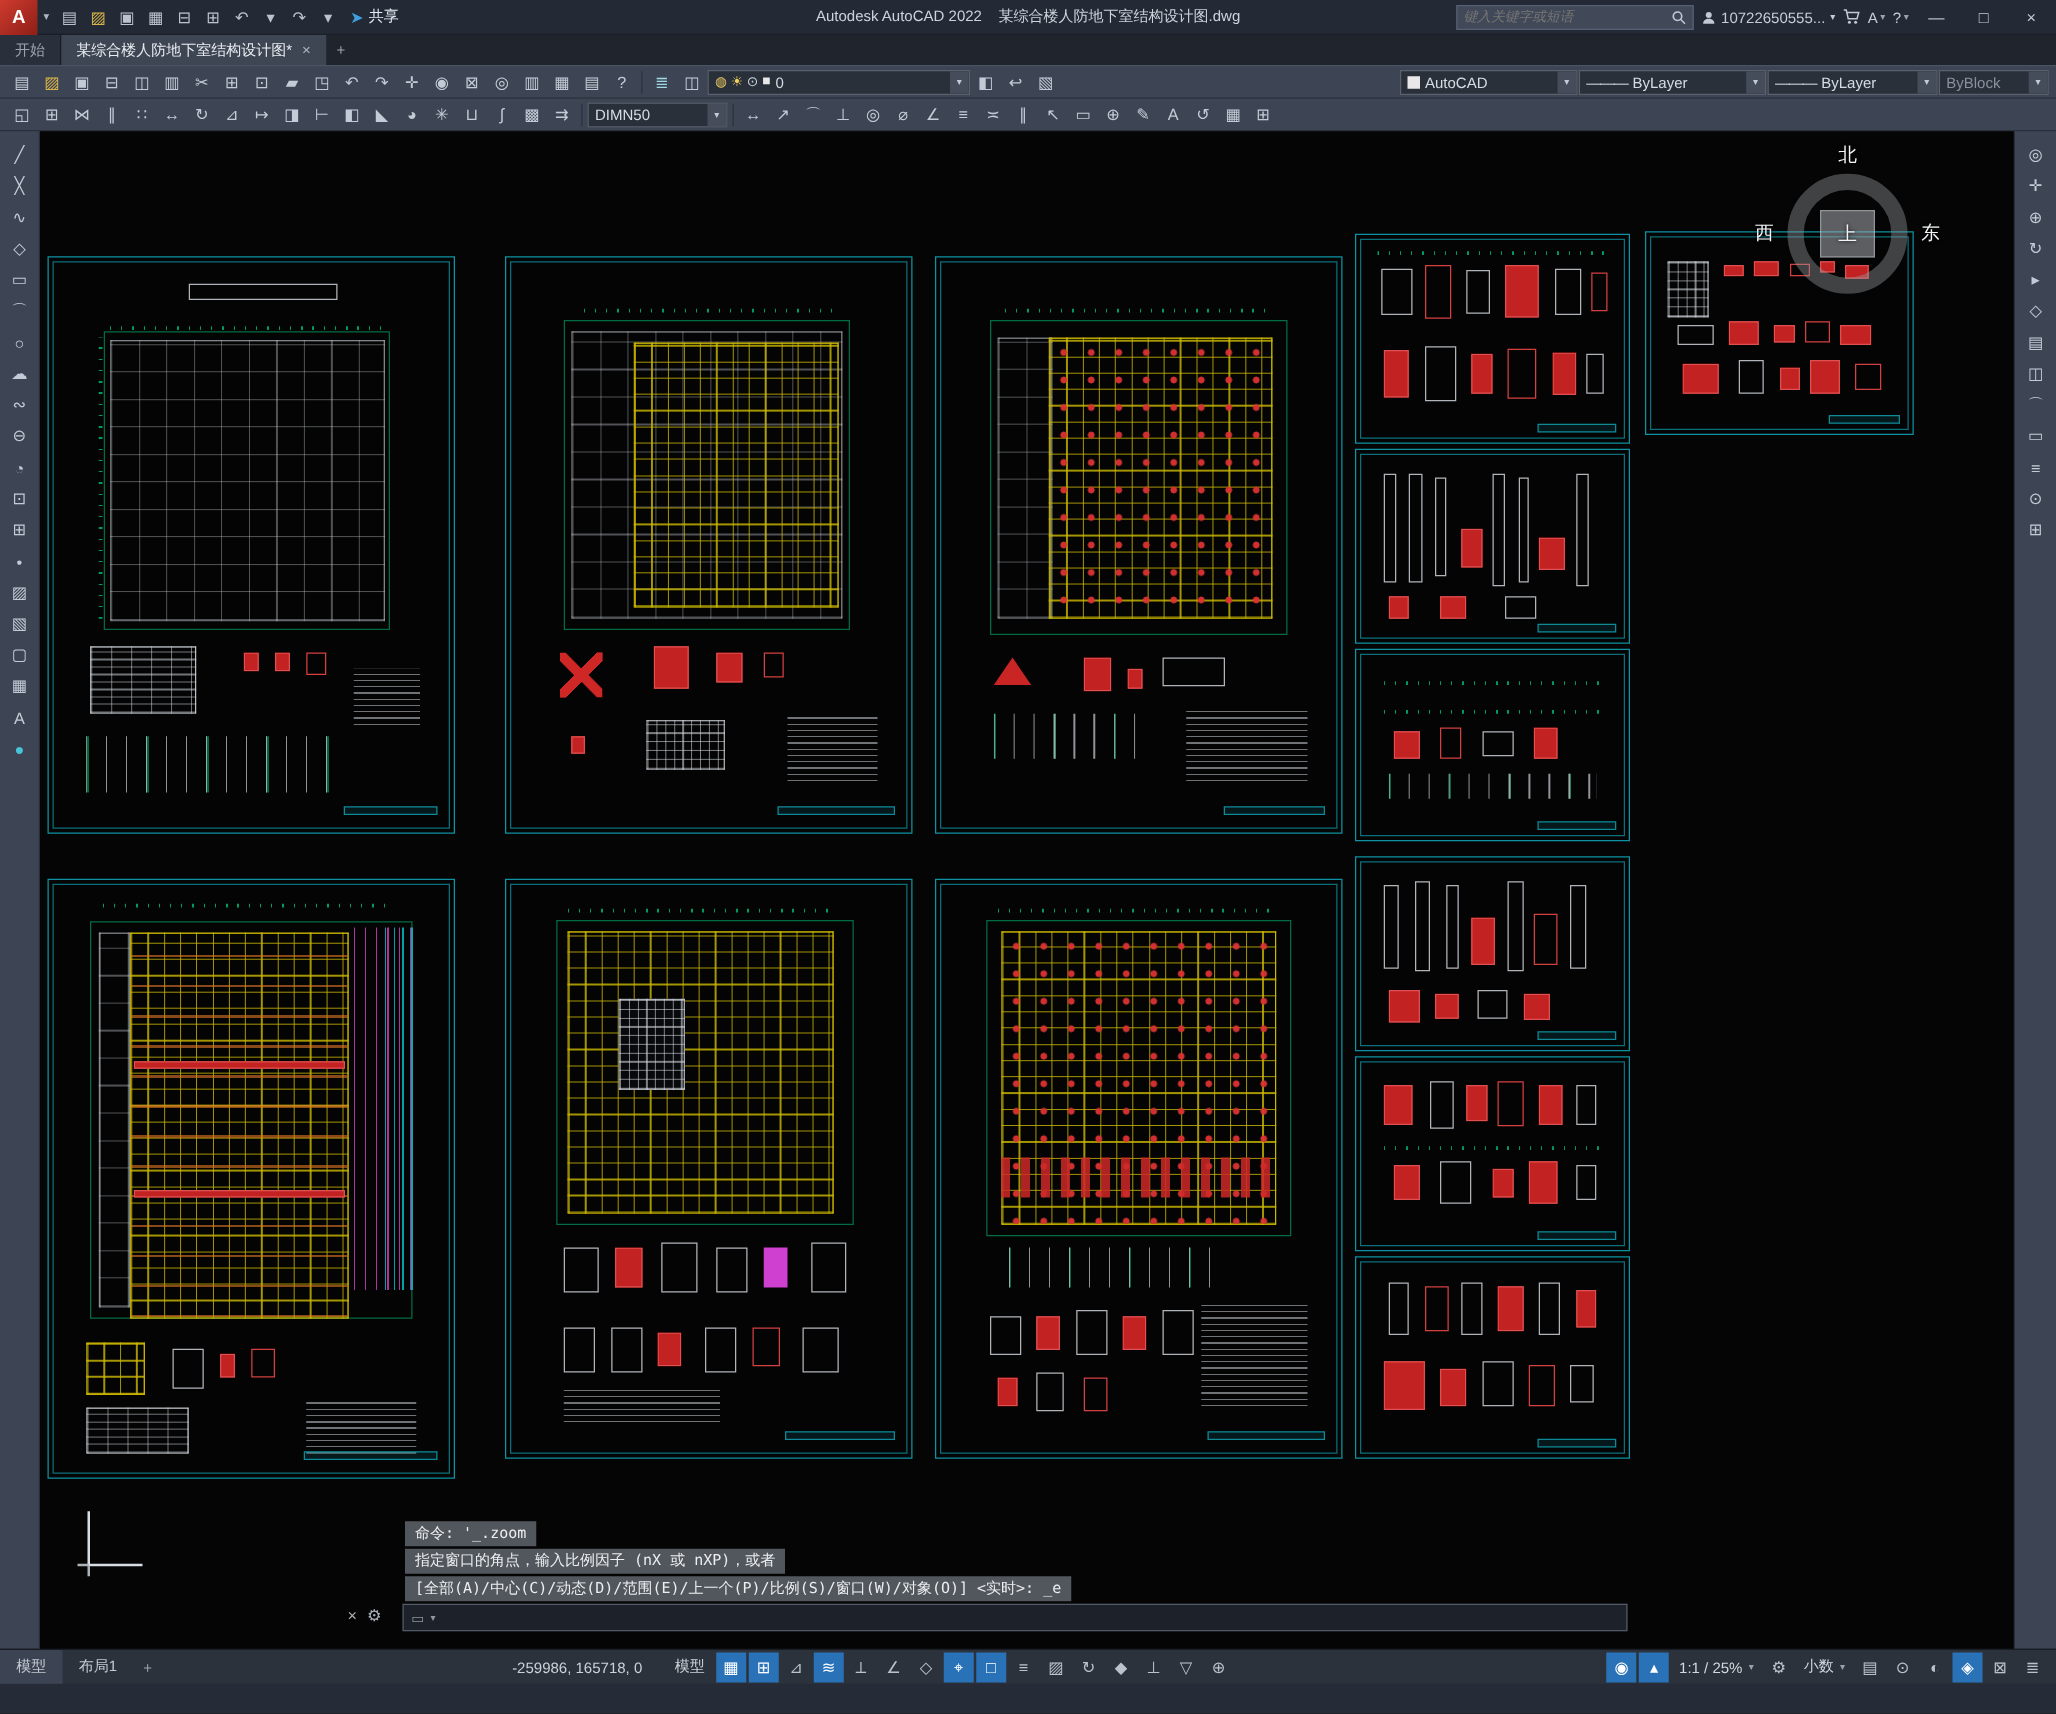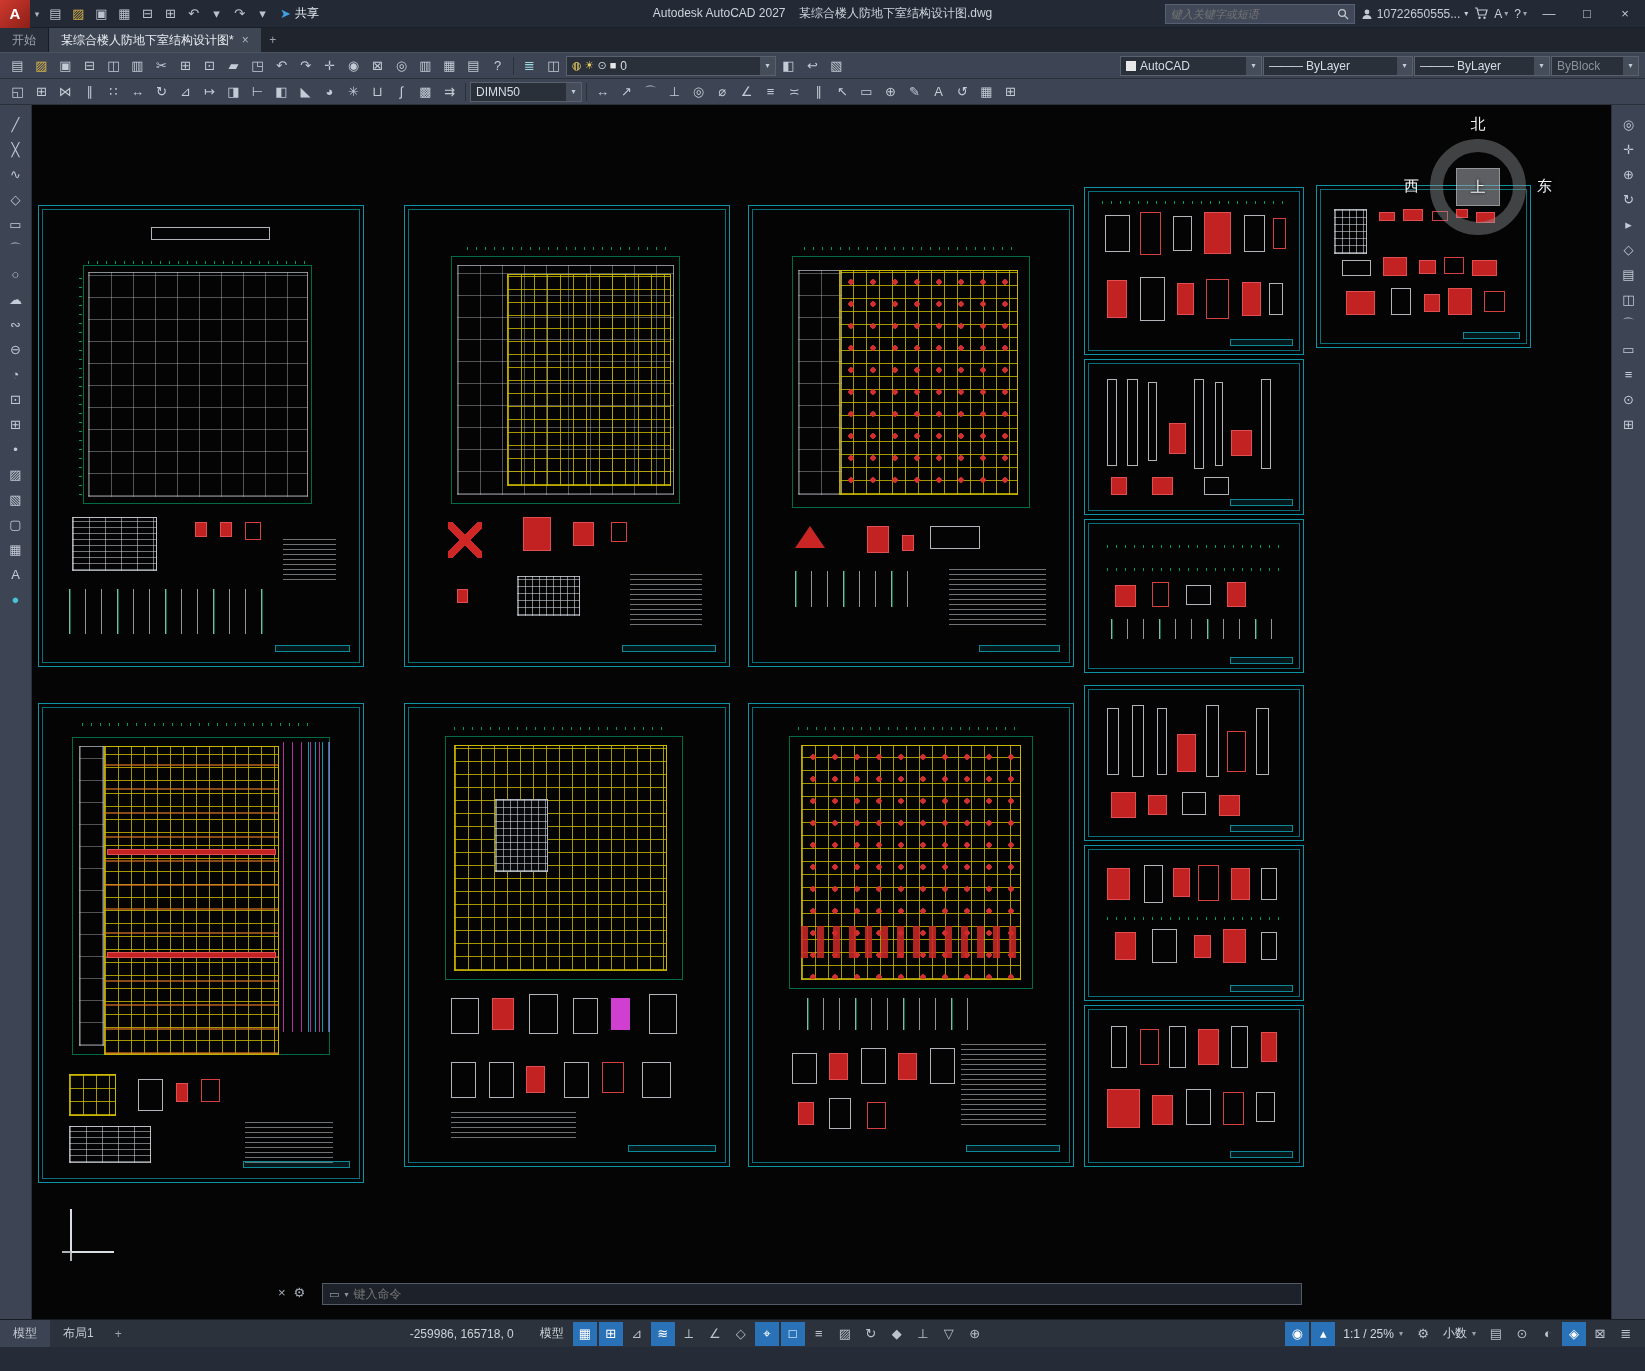--- a/index.html
+++ b/index.html
@@ -141,21 +141,21 @@
         <span class="qa-icon">↶</span>
         <span class="qa-icon">▾</span>
         <span class="qa-icon">↷</span>
         <span class="qa-icon">▾</span>
       </div>
     <div class="share">
       <span class="plane">➤</span>
       <span>共享</span>
     </div>
     <div class="tb-center">
-      <span>Autodesk AutoCAD 2027</span>
+      <span>Autodesk AutoCAD 2022</span>
       &nbsp;&nbsp;
       <span>某综合楼人防地下室结构设计图.dwg</span>
     </div>
     <div class="tb-right">
       <div class="search">
         <input placeholder="键入关键字或短语" style="">
         <svg class="ic" width="12" height="12" viewBox="0 0 12 12">
             <circle cx="5" cy="5" r="3.4" fill="none" stroke="#c2c9d2" stroke-width="1.3"></circle>
             <line x1="7.6" y1="7.6" x2="11" y2="11" stroke="#c2c9d2" stroke-width="1.3"></line>
           </svg>
@@ -601,28 +601,33 @@
         <div class="vc-e">东</div>
       </div>
 
       <div class="ucs">
         <div class="vax"></div>
           <div class="hax"></div>
           <div class="t1"></div>
           <div class="t2"></div>
       </div>
 
+      <div class="cmd-hist">
+
+      <div class="cmd-chip">命令: '_.zoom</div>
+          <div class="cmd-chip">指定窗口的角点，输入比例因子 (nX 或 nXP)，或者</div>
+          <div class="cmd-chip">[全部(A)/中心(C)/动态(D)/范围(E)/上一个(P)/比例(S)/窗口(W)/对象(O)] &lt;实时&gt;: _e</div>
+        </div>
       <div class="cmd-side">
         <span>×</span>
         <span>⚙</span>
       </div>
       <div class="cmd-bar">
         <span class="pbox">▭</span>
         <span class="dd">▾</span>
-        <input placeholder="键入命令" style="">
       </div>
 
     </div>
 
     <div class="side-toolbar right">
 
     <span class="rti">◎</span>
         <span class="rti">✛</span>
         <span class="rti">⊕</span>
         <span class="rti">↻</span>

